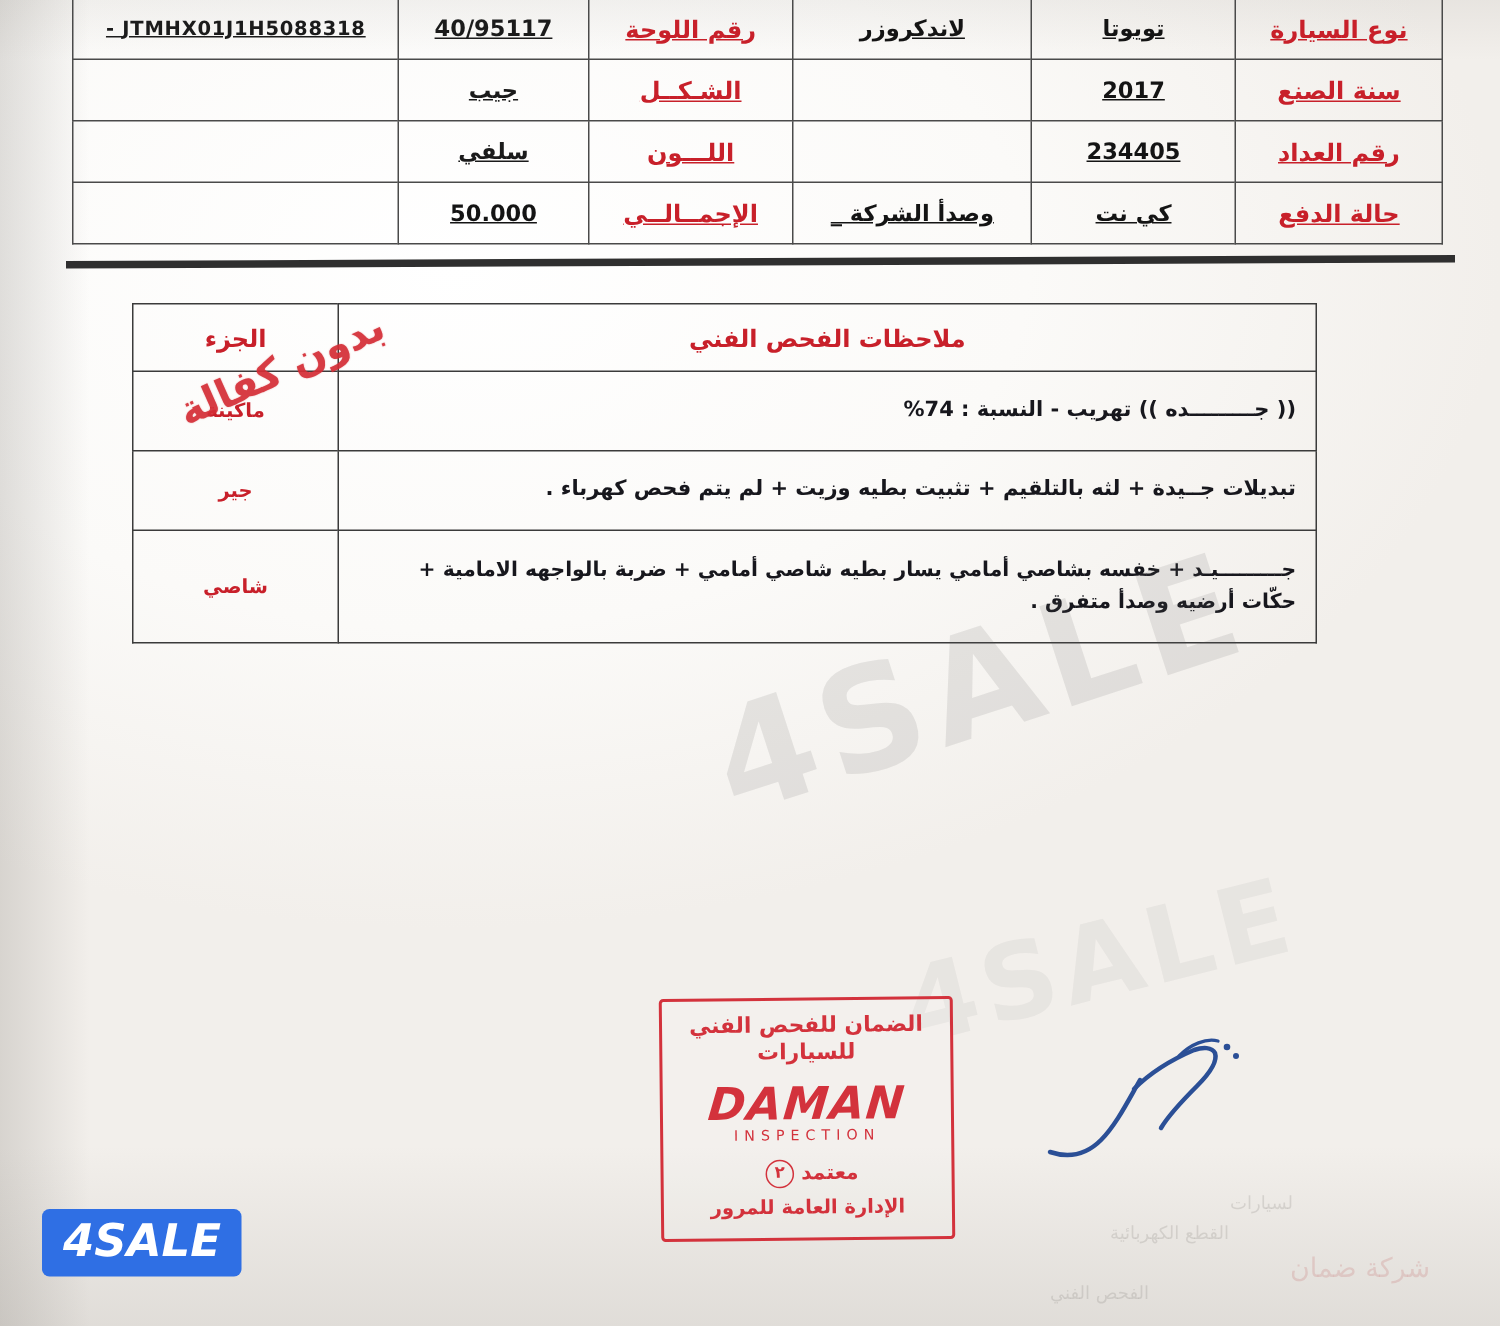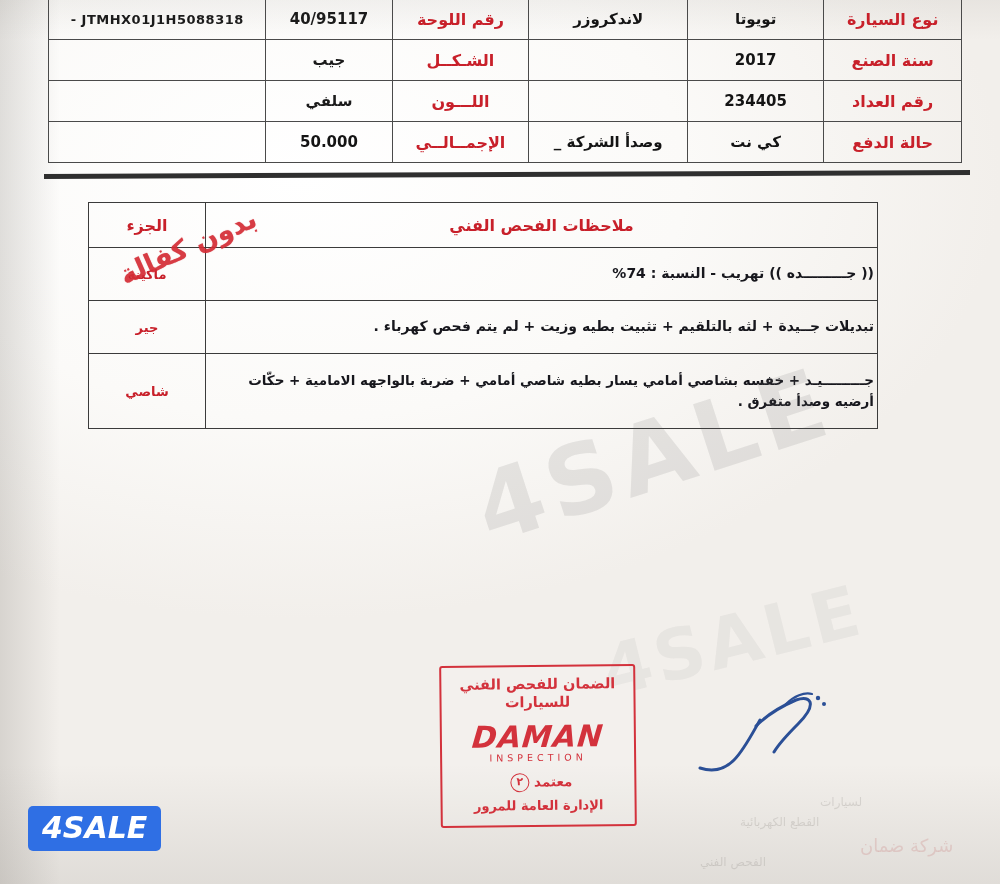--- a/index.html
+++ b/index.html
@@ -53,20 +53,21 @@
     table-layout: fixed;
     font-size: 15px;
   }
   .top-table td {
     border: 1px solid #4a4a4a;
     height: 36px;
     padding: 2px 16px;
     vertical-align: middle;
     text-align: center;
     background: rgba(255,255,255,0.0);
+    text-decoration: underline;
   }
   .lbl-red {
     color: #c8202a;
     font-weight: bold;
     font-size: 16px;
     width: 120px;
     white-space: nowrap;
   }
   .val-black {
     font-weight: bold;
@@ -98,21 +99,21 @@
     position: absolute;
     top: 202px;
     left: 88px;
     width: 790px;
     border-collapse: collapse;
     table-layout: fixed;
     font-size: 14px;
   }
   .insp-table th, .insp-table td {
     border: 1px solid #3b3b3b;
-    padding: 6px 3px;
+    padding: 6px 13px;
     vertical-align: middle;
   }
   .insp-table th {
     height: 32px;
     font-size: 16px;
     font-weight: bold;
     color: #c8202a;
   }
   .col-part { width: 110px; text-align: center; }
   .part-cell {

